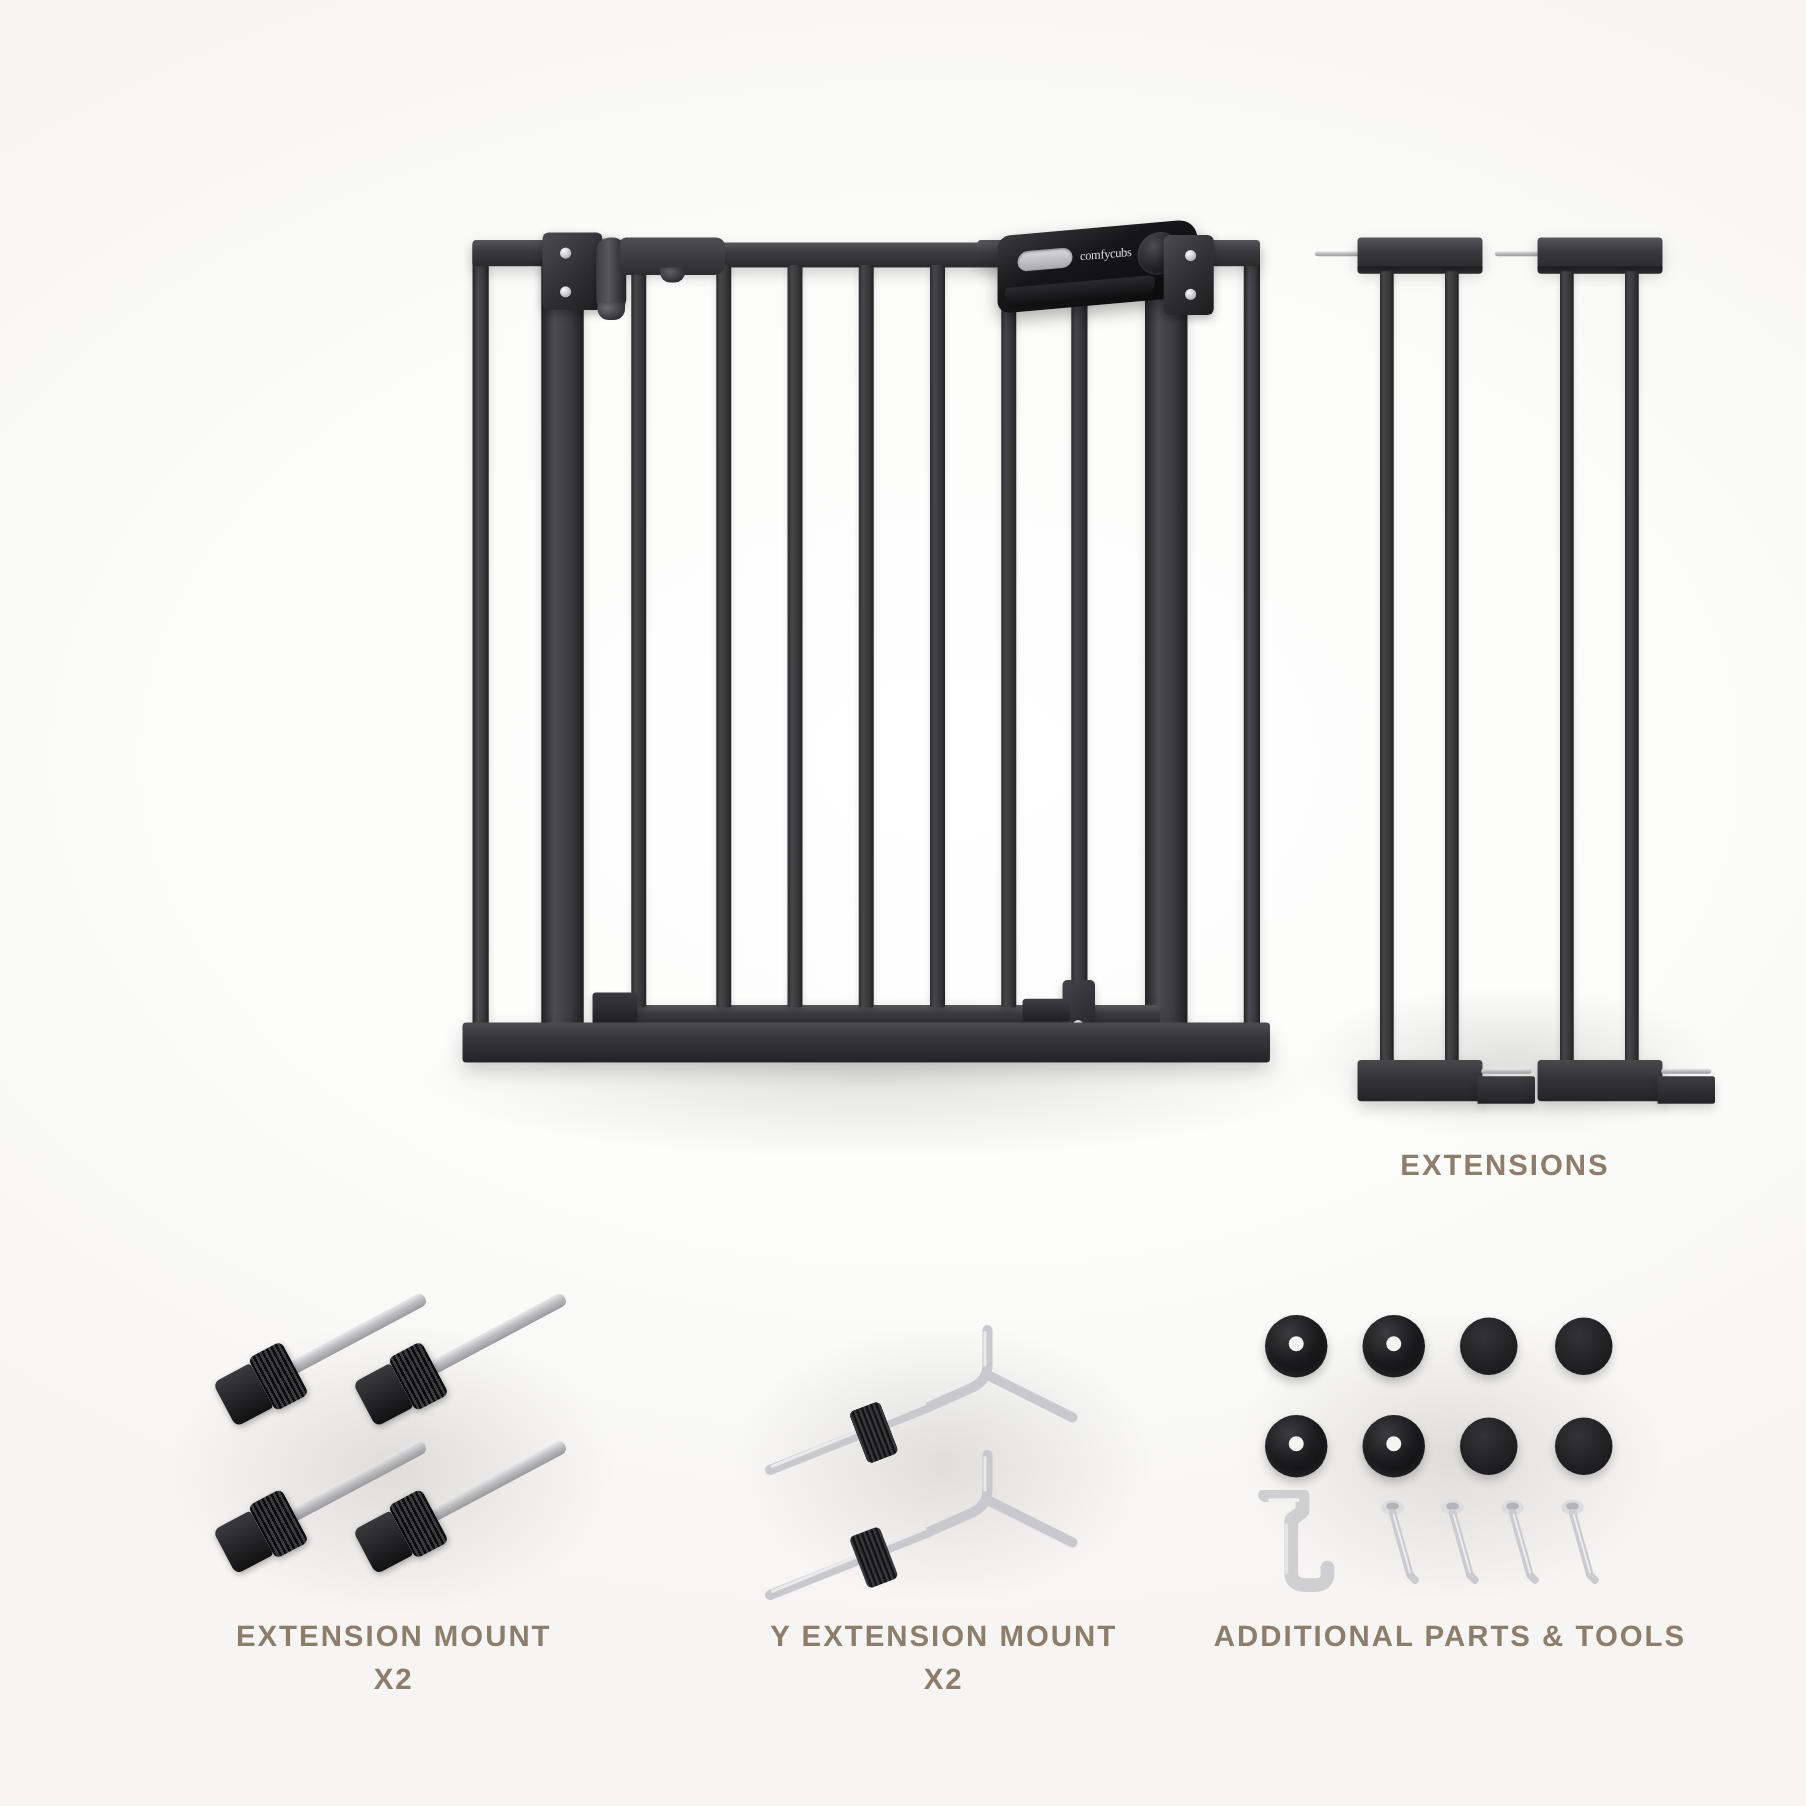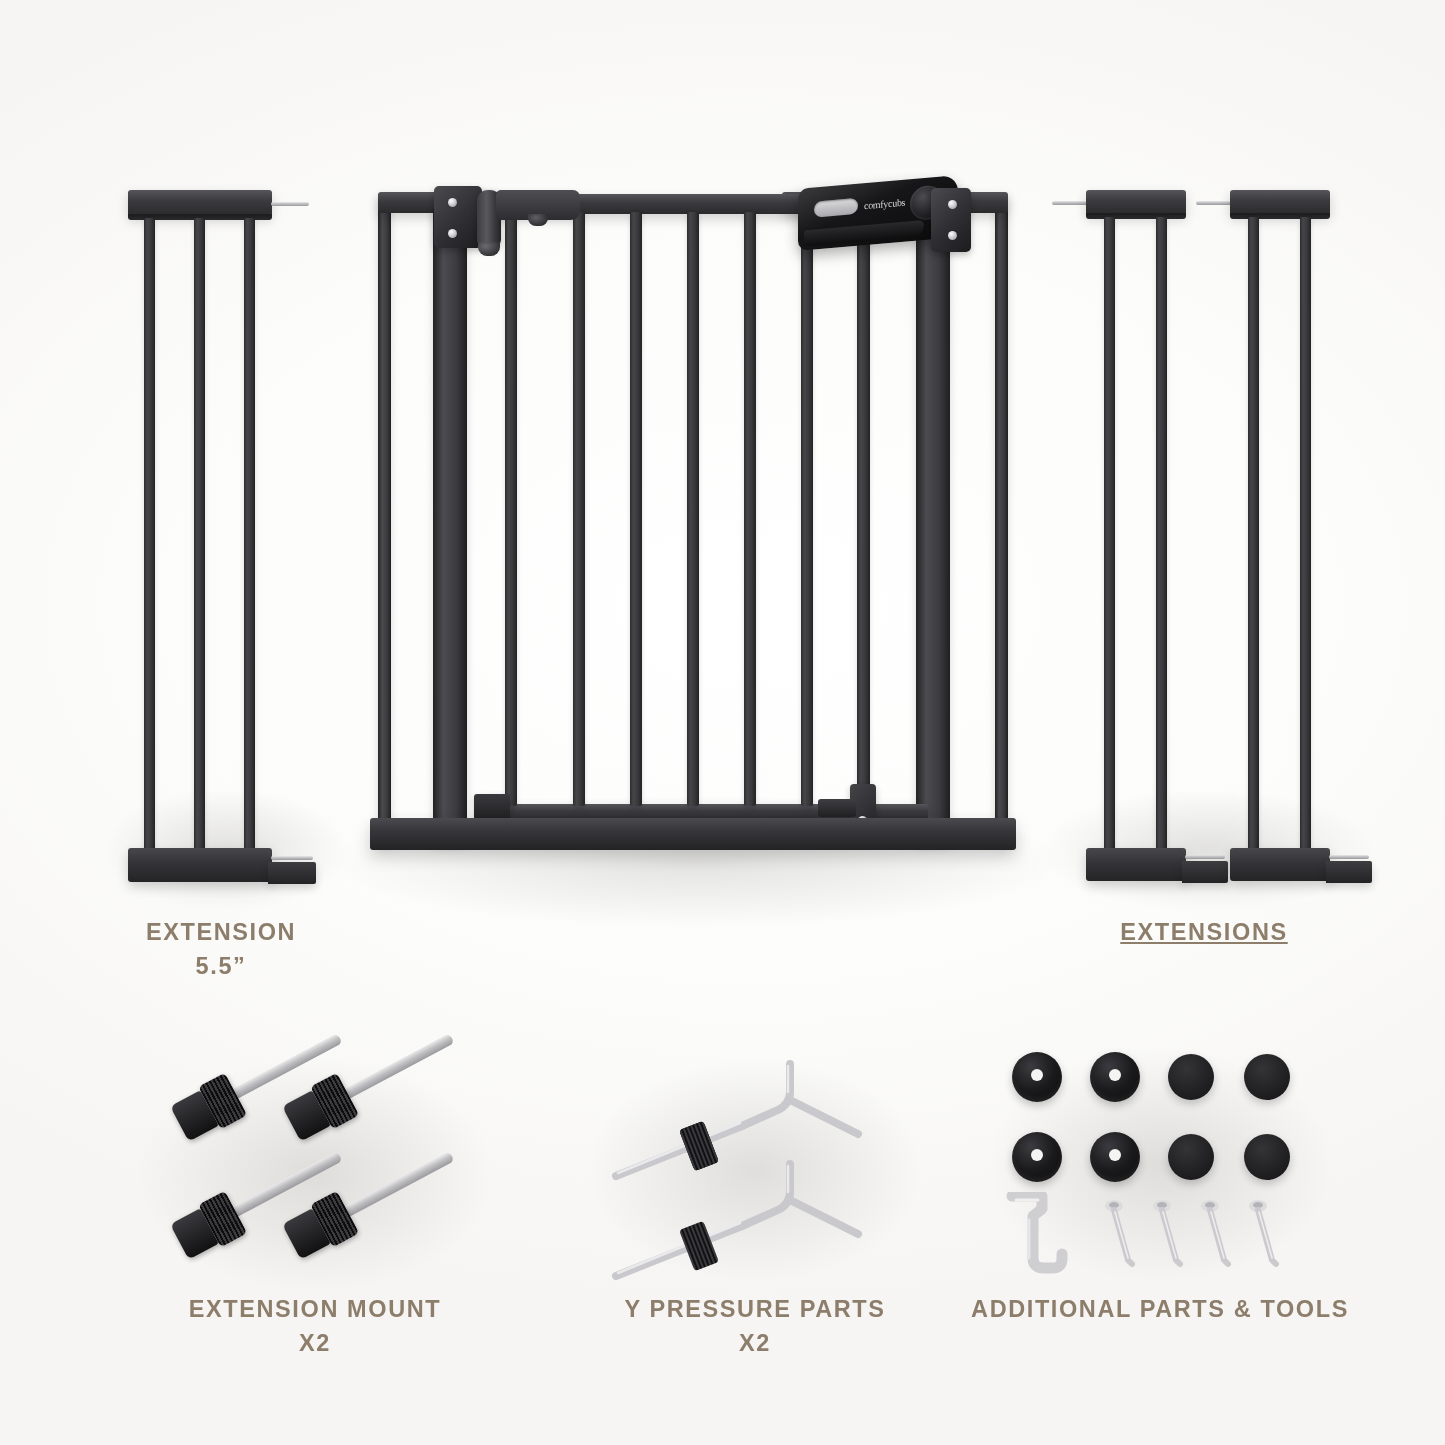--- a/index.html
+++ b/index.html
@@ -86,46 +86,20 @@
     white-space:nowrap;
   }
   .brand .heart{font-size:22px;vertical-align:2px;margin-left:2px;}
 </style>
 </head>
 <body>
 
 <div class="stage">
 
 
-  <div style="position:absolute;left:128px;top:190px;width:185px;height:690px;">
-    <div class="shadow-soft" style="left:-22px;top:600px;width:240px;height:120px;"></div>
-
-    <div class="rail" style="left:0;top:0;width:144px;height:26px;"></div>
-    <div style="position:absolute;left:0;top:24px;width:144px;height:6px;
-                background:linear-gradient(180deg,#1c1c1e,#2a2a2c);border-radius:0 0 3px 3px;"></div>
-
-    <div class="rod" style="left:143px;top:12px;width:38px;height:4px;"></div>
-
-    <div class="bar" style="left:16px;top:28px;width:11px;height:632px;"></div>
-    <div class="bar" style="left:66px;top:28px;width:11px;height:632px;"></div>
-    <div class="bar" style="left:116px;top:28px;width:11px;height:632px;"></div>
-
-    <div class="rail" style="left:0;top:658px;width:144px;height:34px;
-                background:linear-gradient(180deg,#48484c 0%,#343438 45%,#242426 100%);"></div>
-
-    <div style="position:absolute;left:140px;top:672px;width:48px;height:22px;
-                background:linear-gradient(180deg,#3d3d41,#232325);border-radius:0 2px 2px 0;
-                box-shadow:0 4px 8px rgba(0,0,0,.16);"></div>
-    <div class="rod" style="left:143px;top:666px;width:42px;height:4px;"></div>
-
-    <div class="caption" style="left:-92px;top:725px;width:370px;">
-      <span>EXTENSION</span>
-      <span class="sub">5.5”</span>
-    </div>
-  </div>
 
   <div style="position:absolute;left:378px;top:186px;width:640px;height:695px;">
     <div class="shadow-soft" style="left:-40px;top:610px;width:720px;height:130px;"></div>
 
     <div class="post" style="left:0;top:8px;width:13px;height:650px;"></div>
 
     <div class="post" style="left:617px;top:8px;width:13px;height:650px;"></div>
 
     <div class="rail" style="left:0;top:6px;width:200px;height:21px;"></div>
 
@@ -231,21 +205,21 @@
       <div class="bar" style="left:18px;top:27px;width:11px;height:633px;"></div>
       <div class="bar" style="left:70px;top:27px;width:11px;height:633px;"></div>
       <div class="rail" style="left:0;top:658px;width:100px;height:33px;
                   background:linear-gradient(180deg,#48484c 0%,#343438 45%,#242426 100%);"></div>
       <div style="position:absolute;left:96px;top:671px;width:46px;height:22px;
                   background:linear-gradient(180deg,#3d3d41,#232325);border-radius:0 2px 2px 0;
                   box-shadow:0 4px 8px rgba(0,0,0,.16);"></div>
       <div class="rod" style="left:99px;top:665px;width:40px;height:4px;"></div>
     </div>
 
-    <div class="caption" style="left:-53px;top:725px;width:370px;text-decoration:underline;">
+    <div class="caption" style="left:-53px;top:725px;width:370px;">
       <span>EXTENSIONS</span>
     </div>
   </div>
 
   <div style="position:absolute;left:150px;top:1030px;width:330px;height:340px;">
     <div class="shadow-soft" style="left:-10px;top:30px;width:350px;height:230px;"></div>
 
     <div style="position:absolute;left:18px;top:22px;width:180px;height:56px;transform:rotate(-28deg);">
       <div class="rod" style="left:42px;top:24px;width:140px;height:11px;border-radius:5px;"></div>
       <div style="position:absolute;left:34px;top:6px;width:30px;height:48px;border-radius:5px;
@@ -328,21 +302,21 @@
       </g>
       <defs>
         <pattern id="knurl2" width="4" height="4" patternUnits="userSpaceOnUse">
           <rect width="4" height="4" fill="#111113"></rect>
           <rect width="2" height="4" fill="#3a3a3e"></rect>
         </pattern>
       </defs>
     </svg>
 
     <div class="caption" style="left:-45px;top:262px;width:420px;">
-      <span>Y PRESSURE PARTS</span>
+      <span>Y EXTENSION MOUNT</span>
       <span class="sub">X2</span>
     </div>
   </div>
 
   <div style="position:absolute;left:990px;top:1030px;width:340px;height:340px;">
     <div class="shadow-soft" style="left:0px;top:20px;width:340px;height:230px;"></div>
 
     <div style="position:absolute;left:22px;top:22px;width:50px;height:50px;border-radius:50%;
                 background:radial-gradient(circle at 38% 30%,#3c3c40 0%,#1a1a1c 50%,#0a0a0b 100%);
                 box-shadow:0 4px 8px rgba(0,0,0,.22), inset 0 -3px 5px rgba(255,255,255,.07);">

